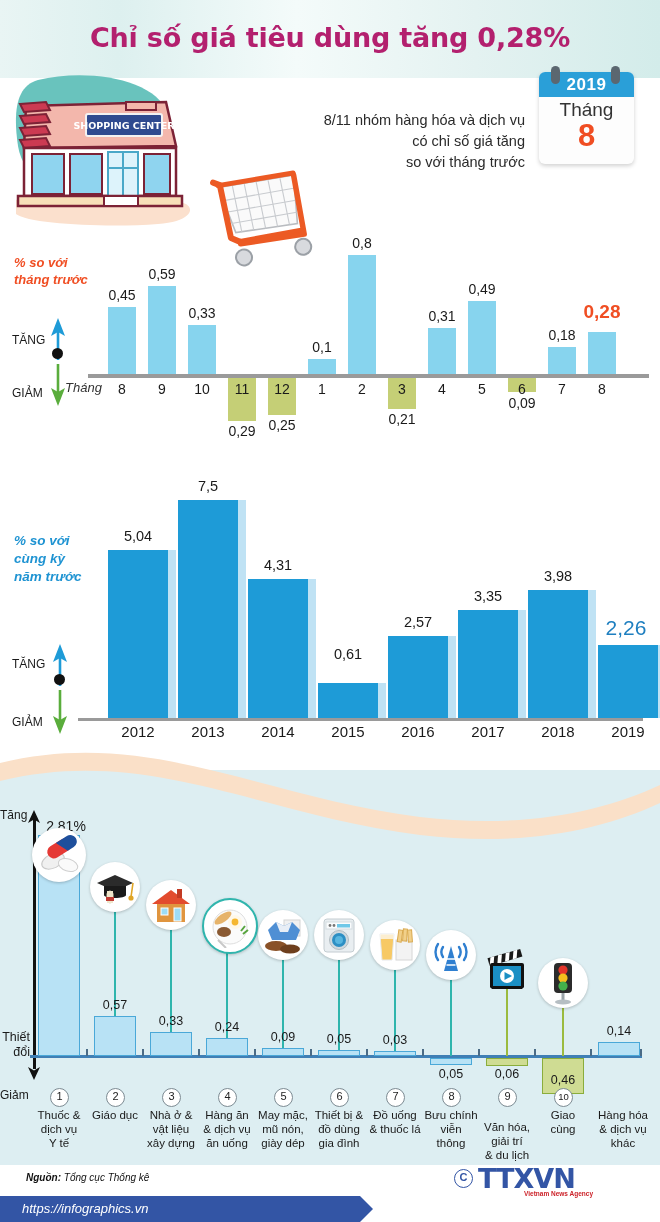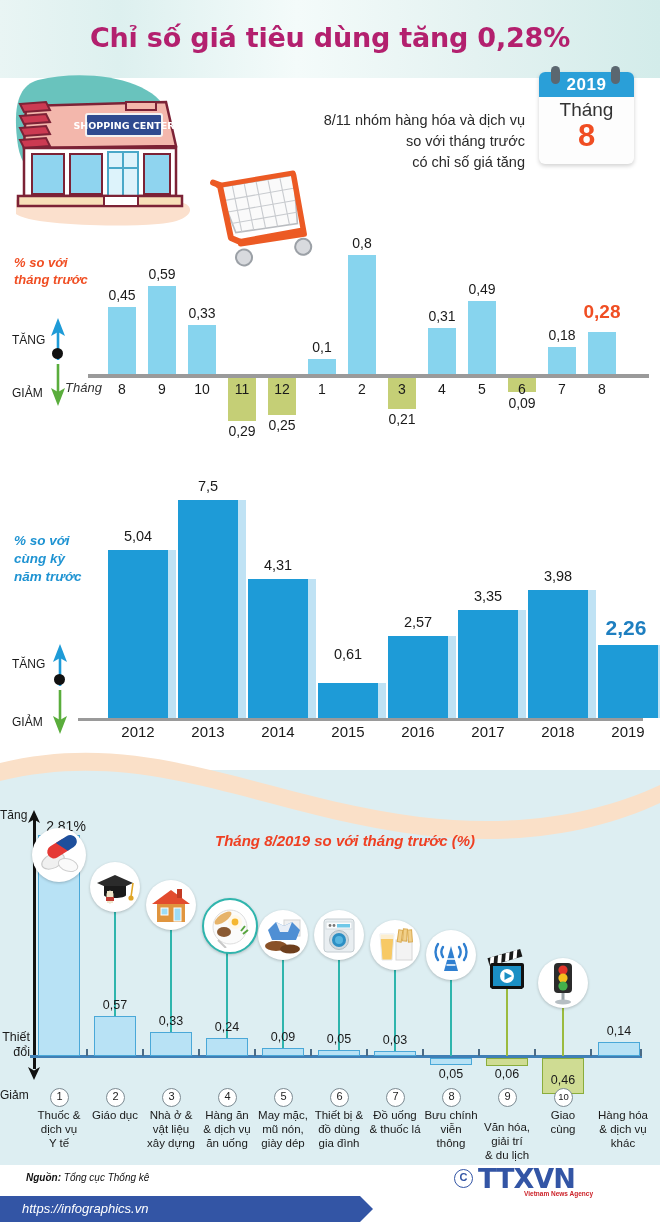--- a/index.html
+++ b/index.html
@@ -92,21 +92,21 @@
   
   .c2{position:absolute;left:0;top:470px;width:660px;height:260px;}
   .c2-lab{
     position:absolute;left:14px;top:62px;width:105px;
     font-size:13.5px;font-weight:bold;font-style:italic;color:#1e93d2;line-height:18px;
   }
   .c2-axisline{position:absolute;left:78px;top:248px;width:565px;height:3px;background:#9a9a9a;}
   .bar2{position:absolute;background:#1e9bd7;}
   .bar2sh{position:absolute;background:#bfe2f4;}
   .v2{position:absolute;font-size:14.5px;color:#1a1a1a;text-align:center;}
-  .v2big{position:absolute;font-size:21px;font-weight:bold;color:#1e7fc0;text-align:center;}
+  .v2big{position:absolute;font-size:21px;font-weight:normal;color:#1e7fc0;text-align:center;}
   .y2{position:absolute;font-size:15px;color:#1a1a1a;text-align:center;top:253px;}
 
   
   .c3{position:absolute;left:0;top:770px;width:660px;height:400px;}
   .c3-title{
     position:absolute;left:215px;top:62px;font-size:15px;font-weight:bold;
     font-style:italic;color:#ef4023;
   }
   .c3-zero{position:absolute;left:30px;top:285px;width:612px;height:3px;background:#3f7fb5;}
   .c3-vaxis{position:absolute;left:33px;top:44px;width:2.5px;height:255px;background:#111;}
@@ -178,22 +178,22 @@
     <div class="cal-body"></div>
     <div class="cal-head">2019</div>
     <div class="cal-ring l"></div>
     <div class="cal-ring r"></div>
     <div class="cal-month">Tháng</div>
     <div class="cal-num">8</div>
   </div>
 
   <div class="intro">
     <div>8/11 nhóm hàng hóa và dịch vụ</div>
+    <div>có chỉ số giá tăng</div>
     <div>so với tháng trước</div>
-    <div>có chỉ số giá tăng</div>
   </div>
 
   <div class="store">
     <svg width="190" height="165" viewBox="0 0 190 165">
       <path d="M30,8 C78,-4 148,6 160,42 C172,78 150,118 108,126 C62,134 16,112 10,74 C5,40 8,14 30,8 Z" fill="#69c3bd"></path>
       <path d="M8,128 C40,118 150,120 178,132 C188,138 180,150 150,152 C100,156 20,152 8,142 Z" fill="#fbe0cd"></path>
       <path d="M18,34 L158,30 L168,74 L16,76 Z" fill="#f3b7ac" stroke="#7c2236" stroke-width="2.5"></path>
       <rect x="118" y="30" width="30" height="8" fill="#f3b7ac" stroke="#7c2236" stroke-width="2"></rect>
       <g fill="#cc3a52" stroke="#7c2236" stroke-width="2">
         <path d="M12,32 L38,30 L42,38 L16,40 Z"></path>
@@ -349,21 +349,20 @@
     <div class="y2" style="left:174px;width:68px;">2013</div>
     <div class="y2" style="left:244px;width:68px;">2014</div>
     <div class="y2" style="left:314px;width:68px;">2015</div>
     <div class="y2" style="left:384px;width:68px;">2016</div>
     <div class="y2" style="left:454px;width:68px;">2017</div>
     <div class="y2" style="left:524px;width:68px;">2018</div>
     <div class="y2" style="left:594px;width:68px;">2019</div>
   </div>
 
   <div class="c3">
-    <div class="c3-title">Tháng 8/2019 so với tháng trước (%)</div>
 
     <div class="c3-vaxis"></div>
     <svg style="position:absolute;left:26px;top:40px;" width="16" height="14" viewBox="0 0 16 14">
       <polygon points="8,0 2,13 8,9.5 14,13" fill="#111"></polygon>
     </svg>
     <svg style="position:absolute;left:26px;top:294px;" width="16" height="16" viewBox="0 0 16 16">
       <polygon points="8,16 2,3 8,6.5 14,3" fill="#111"></polygon>
     </svg>
     <div style="position:absolute;left:0px;top:38px;font-size:12px;color:#1a1a1a;">Tăng</div>
     <div style="position:absolute;left:0px;top:260px;width:30px;text-align:right;font-size:12.5px;color:#1a1a1a;line-height:15px;">

